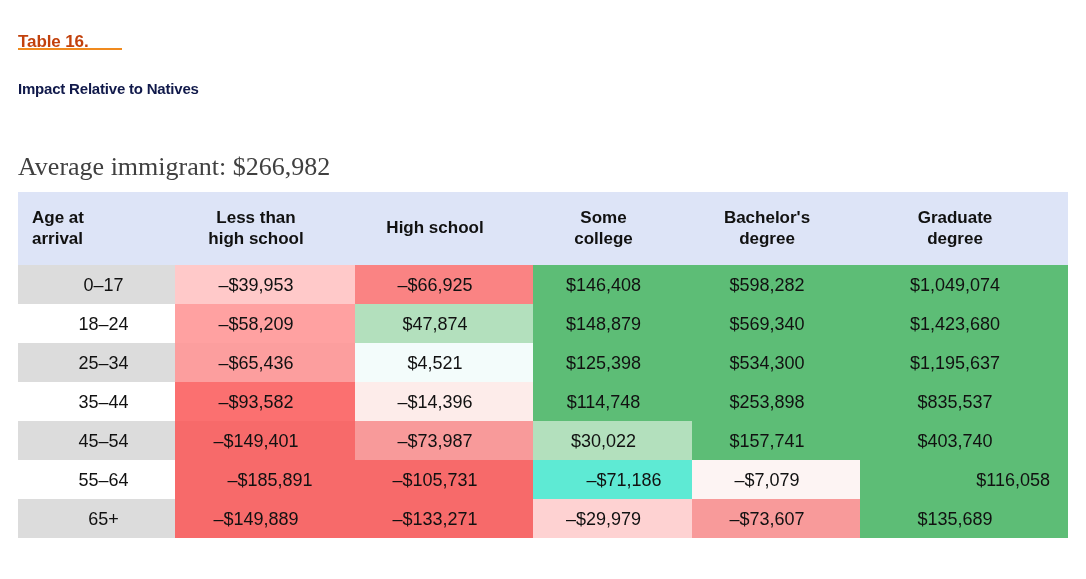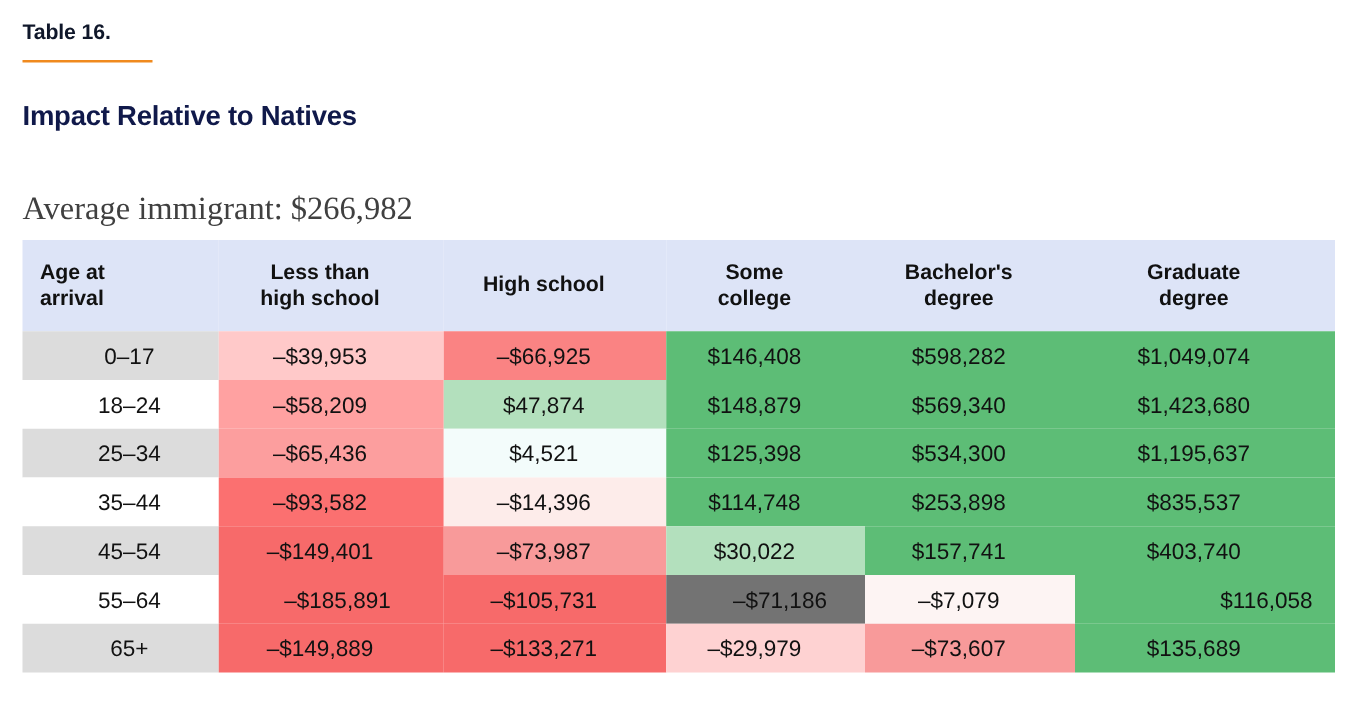--- a/index.html
+++ b/index.html
@@ -19,40 +19,40 @@
     position: relative;
     width: 1086px;
     height: 579px;
     background: #ffffff;
   }
 
   
   .table-label {
     position: absolute;
     left: 18px;
-    top: 16px;
+    top: 32px;
     font-size: 17px;
     font-weight: bold;
-    color: #0f172a;
+    color: #c2410c;
     letter-spacing: -0.1px;
     white-space: nowrap;
   }
   .label-rule {
     position: absolute;
     left: 18px;
     top: 48px;
     width: 104px;
     height: 2px;
     background: #f08a1e;
   }
   .table-title {
     position: absolute;
     left: 18px;
     top: 80px;
-    font-size: 22px;
+    font-size: 15px;
     font-weight: bold;
     color: #10194a;
     letter-spacing: -0.2px;
     white-space: nowrap;
   }
   .table-subtitle {
     position: absolute;
     left: 18px;
     top: 152px;
     font-family: "Liberation Serif", serif;
@@ -205,21 +205,21 @@
           <td class="cell-val" style="background: rgb(247, 106, 106);">–$149,401</td>
           <td class="cell-val" style="background: rgb(248, 154, 154);">–$73,987</td>
           <td class="cell-val" style="background: rgb(179, 224, 189);">$30,022</td>
           <td class="cell-val" style="background: rgb(93, 189, 118);">$157,741</td>
           <td class="cell-val" style="background: rgb(93, 189, 118);">$403,740</td>
         </tr>
         <tr class="body-row">
           <td class="cell-age" style="background: rgb(255, 255, 255);">55–64</td>
           <td class="cell-val" style="background: rgb(247, 106, 106); padding-left: 28px;">–$185,891</td>
           <td class="cell-val" style="background: rgb(247, 106, 106);">–$105,731</td>
-          <td class="cell-val" style="background: #737373; padding-left: 41px;">–$71,186</td>
+          <td class="cell-val" style="background: #5eead4; padding-left: 41px;">–$71,186</td>
           <td class="cell-val" style="background: rgb(253, 244, 243);">–$7,079</td>
           <td class="cell-val" style="background: rgb(93, 189, 118); text-align: right;">$116,058</td>
         </tr>
         <tr class="body-row">
           <td class="cell-age" style="background: rgb(220, 220, 220);">65+</td>
           <td class="cell-val" style="background: rgb(247, 106, 106);">–$149,889</td>
           <td class="cell-val" style="background: rgb(247, 106, 106);">–$133,271</td>
           <td class="cell-val" style="background: rgb(254, 210, 210);">–$29,979</td>
           <td class="cell-val" style="background: rgb(248, 154, 154);">–$73,607</td>
           <td class="cell-val" style="background: rgb(93, 189, 118);">$135,689</td>

